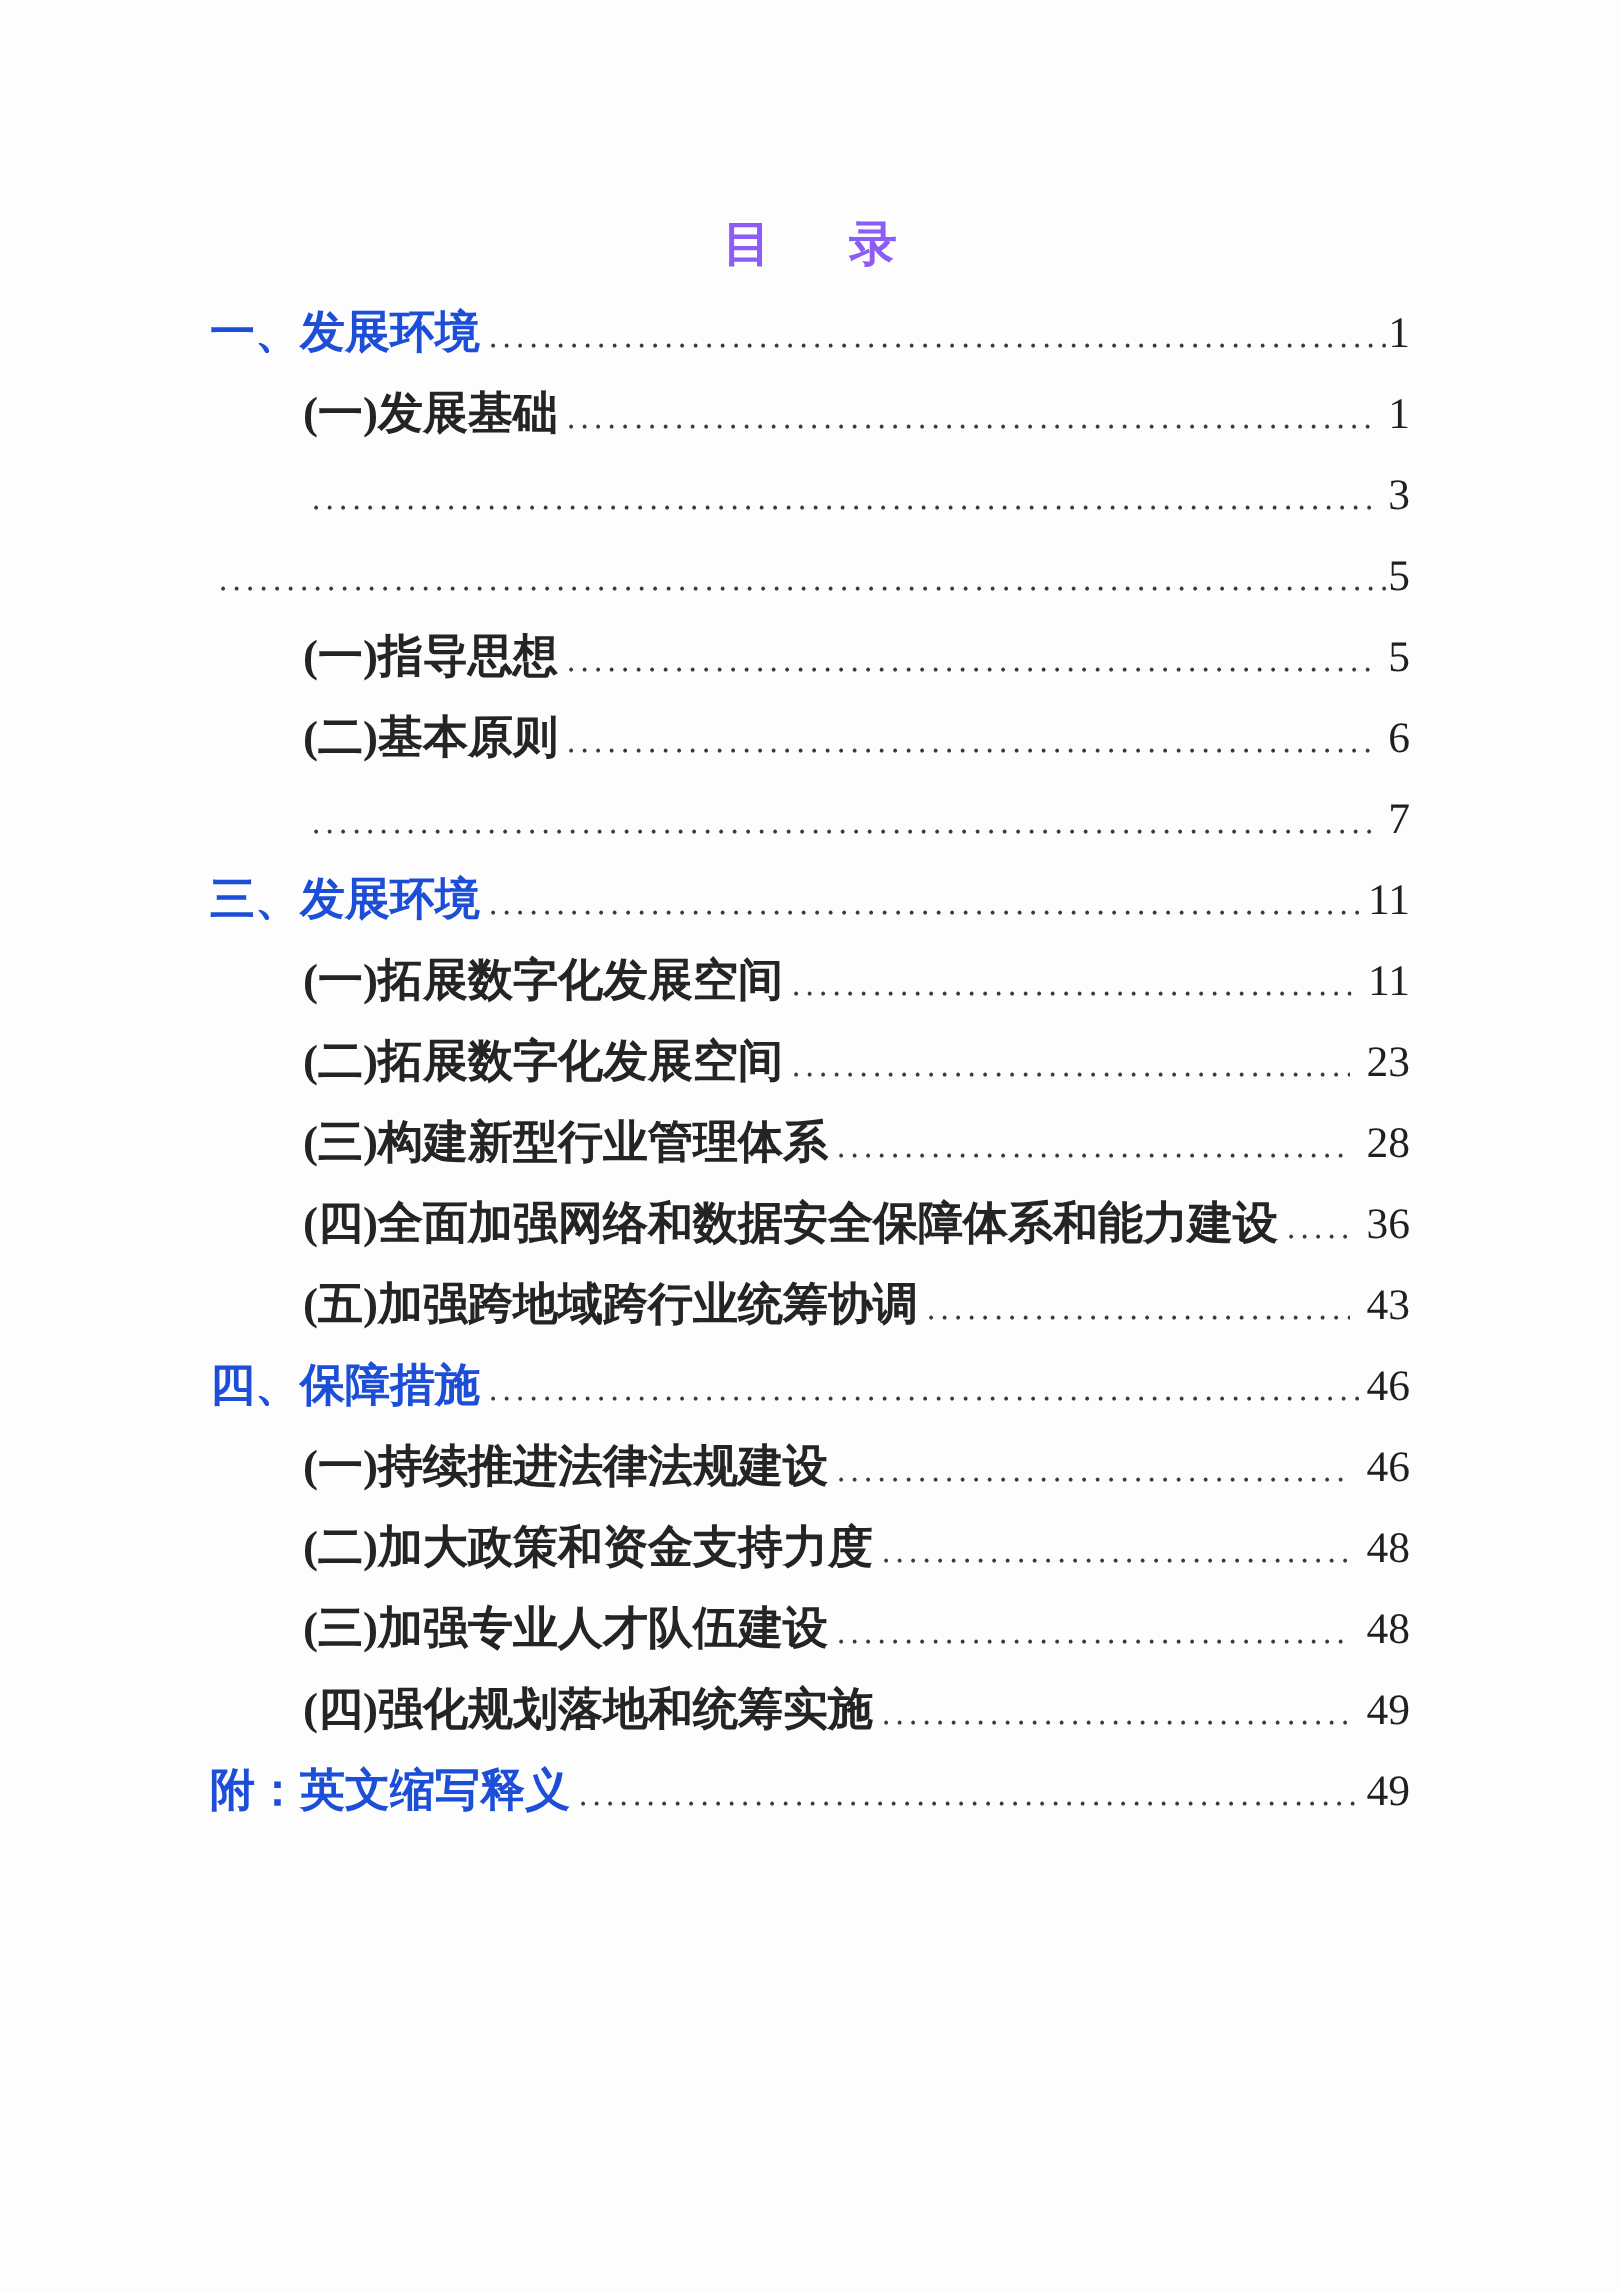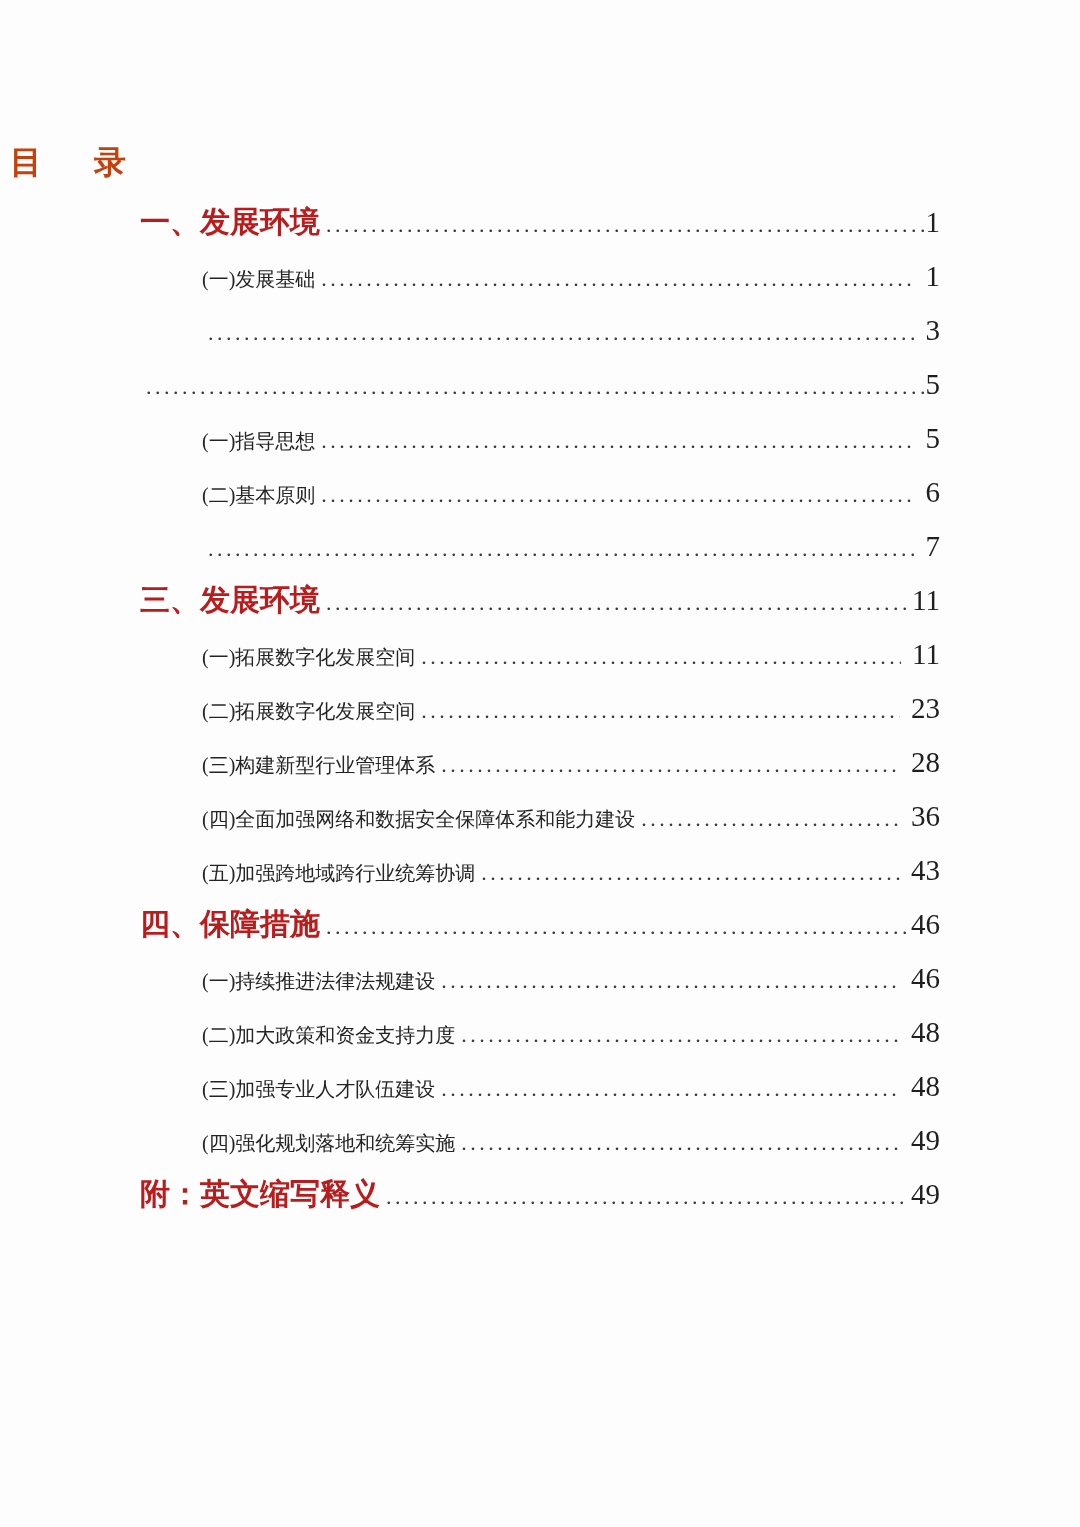--- a/index.html
+++ b/index.html
@@ -11,55 +11,56 @@
     position: relative;
     width: 1080px;
     height: 1527px;
     margin: 0 auto;
     background: #fdfdfd;
     overflow: hidden;
     color: #222222;
   }
   .toc-title {
     margin-top: 143px;
+    text-align: center;
     font-family: "Liberation Sans", "DejaVu Sans", sans-serif;
     font-weight: 700;
     font-size: 32px;
     line-height: 38px;
     letter-spacing: 10px;
     padding-left: 10px; 
-    color: #c2410c;
+    color: #8b5cf6;
   }
   .toc-list {
     margin-top: 14px;
     padding: 0 140px;
   }
   .toc-row {
     display: flex;
     align-items: baseline;
     height: 54px;
     line-height: 54px;
     white-space: nowrap;
   }
   .toc-row .label {
     flex: 0 0 auto;
-    color: #b91c1c;
+    color: #1d4ed8;
   }
   .toc-row.level-1 .label {
     font-family: "Liberation Sans", "DejaVu Sans", sans-serif;
     font-weight: 700;
     font-size: 30px;
   }
   .toc-row.level-2 {
     padding-left: 62px;
   }
   .toc-row.level-2 .label {
     font-family: "Liberation Serif", "DejaVu Serif", serif;
-    font-weight: 400;
-    font-size: 20px;
+    font-weight: 700;
+    font-size: 30px;
     color: #242424;
   }
   .leader {
     flex: 1 1 auto;
     overflow: hidden;
     position: relative;
     margin: 0 2px 0 6px;
     color: #3a3a3a;
     font-family: "Liberation Serif", "DejaVu Serif", serif;
     font-size: 22px;

